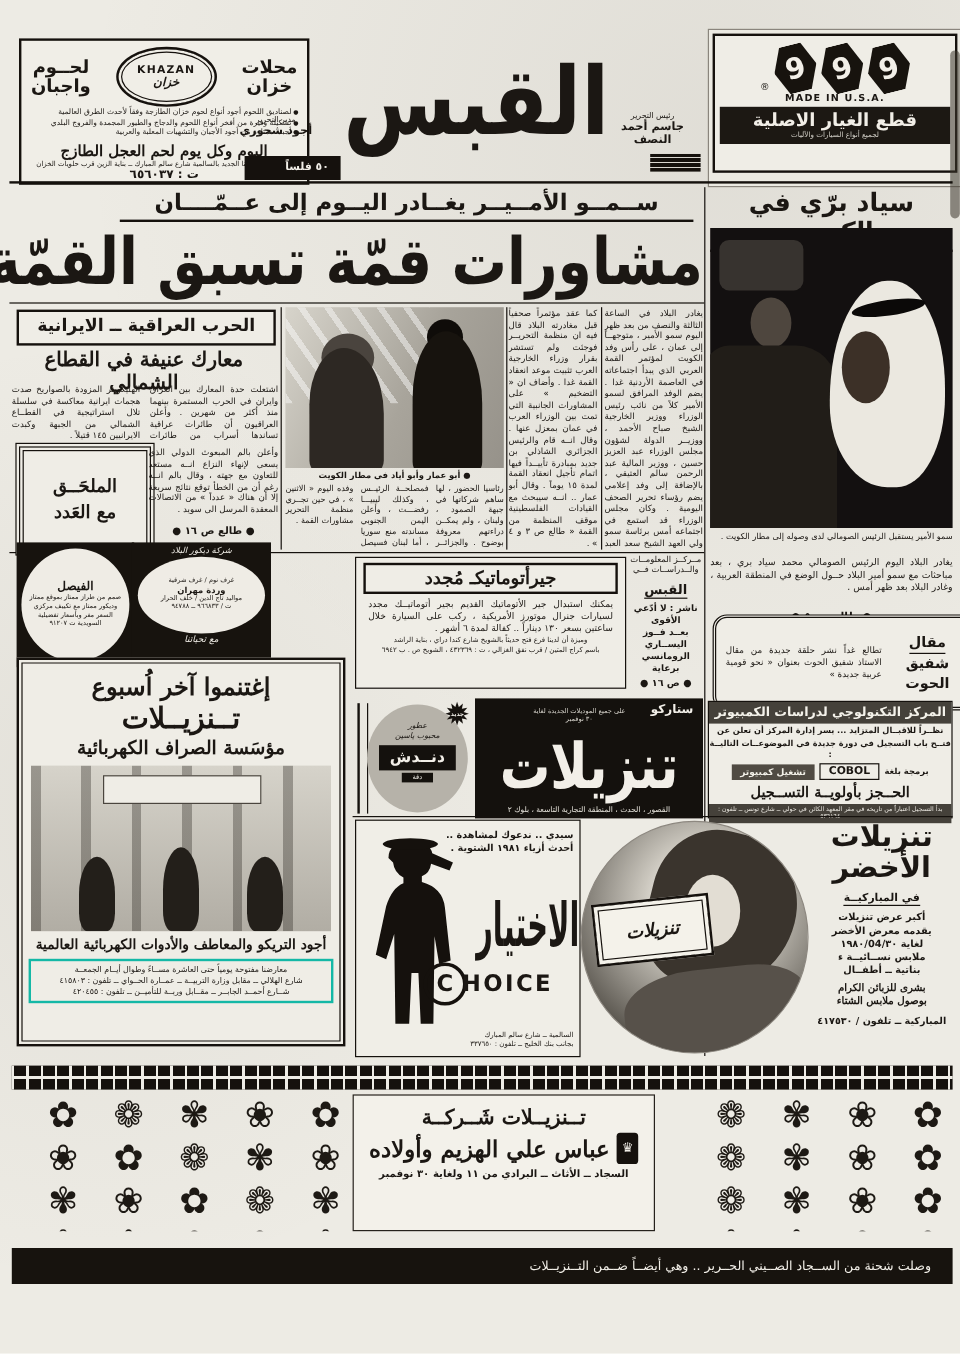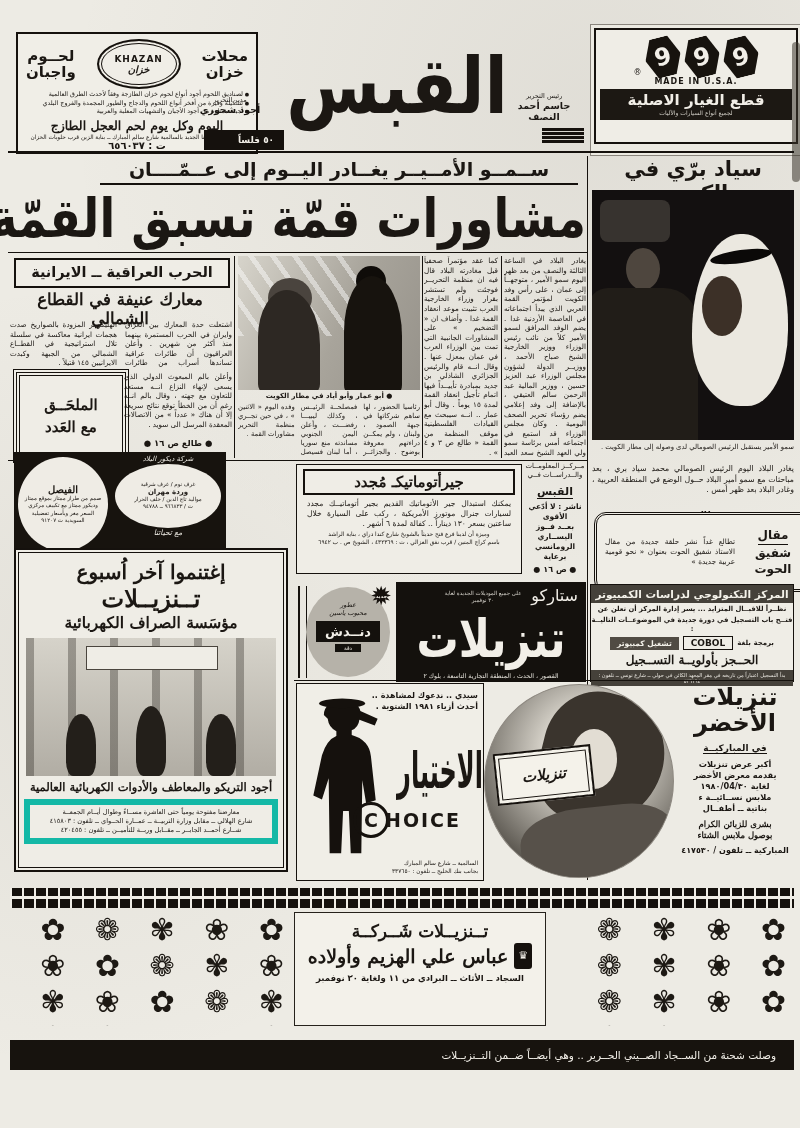--- a/index.html
+++ b/index.html
@@ -132,33 +132,33 @@
           background:#efede6;padding:10px 8px 6px;box-sizing:border-box;text-align:center;}
   .sarraf .l1{font-size:20px;font-weight:900;font-family:"DejaVu Serif",serif;}
   .sarraf .l2{font-size:24px;font-weight:900;letter-spacing:10px;font-family:"DejaVu Serif",serif;}
   .sarraf .l3{font-size:15.5px;font-weight:800;font-family:"DejaVu Serif",serif;}
   .sphoto{position:relative;width:250px;height:138px;margin:6px auto 4px;overflow:hidden;
           background:linear-gradient(#d6d3ca,#b1ada4);}
   .sph-stripes{position:absolute;inset:0;background:repeating-linear-gradient(90deg,rgba(40,36,30,.35) 0 8px,transparent 8px 42px);}
   .sph-sign{position:absolute;left:60px;top:8px;width:130px;height:22px;background:#efede6;border:1px solid #4a453e;}
   .sph-p{position:absolute;bottom:0;width:30px;height:62px;background:#231f1a;border-radius:50% 50% 24% 24%;}
   .sarraf .tag{font-size:11.5px;font-weight:800;font-family:"DejaVu Serif",serif;margin-top:3px;}
-  .sarraf .fbox{border:6px solid #14b8a6;margin-top:5px;padding:3px 4px;font-size:6.6px;line-height:9px;}
+  .sarraf .fbox{border:2px solid #14b8a6;margin-top:5px;padding:3px 4px;font-size:6.6px;line-height:9px;}
 
   
   .dandash{left:296px;top:584px;width:96px;height:96px;}
   .dd-bars{position:absolute;left:2px;top:2px;width:6px;height:92px;border-left:2px solid #15110d;border-right:1px solid #15110d;}
   .dd-circle{position:absolute;left:10px;top:3px;width:84px;height:90px;background:#b6b2a9;border-radius:50%;text-align:center;}
   .dd-script{font-size:6.5px;font-style:italic;font-family:"DejaVu Serif",serif;margin-top:14px;line-height:8px;}
   .dd-star{position:absolute;right:-2px;top:-4px;font-size:26px;line-height:26px;color:#15110d;}
   .dd-badge{position:absolute;right:3px;top:6px;font-size:5px;color:#f2efe8;font-weight:800;}
   .dd-name{background:#14110d;color:#f2efe8;font-size:13px;font-weight:900;width:64px;margin:4px auto 0;padding:3px 0;}
   .dd-tag{background:#14110d;color:#f2efe8;font-size:5.5px;width:26px;margin:2px auto 0;padding:1px 0;}
   .starco{left:396px;top:582px;width:190px;height:100px;background:#14110d;color:#f2efe8;overflow:hidden;}
-  .st-brand{position:absolute;right:8px;top:4px;font-size:16px;font-weight:400;letter-spacing:2px;}
+  .st-brand{position:absolute;right:8px;top:4px;font-size:10px;font-weight:700;letter-spacing:2px;}
   .st-small{position:absolute;right:64px;top:8px;width:78px;font-size:5.5px;line-height:7px;color:#d8d5cd;text-align:center;}
   .st-big{position:absolute;left:4px;right:4px;top:26px;font-size:42px;font-weight:900;text-align:center;
           transform:scaleY(1.25);transform-origin:top;}
   .st-foot{position:absolute;left:4px;right:4px;bottom:3px;font-size:6.3px;text-align:center;color:#e6e3db;}
   .computer{left:590px;top:584px;width:204px;height:98px;border:1px solid #15110d;background:#efede6;box-sizing:border-box;}
   .cp-title{background:#45413a;color:#f4f2ea;font-size:10.5px;font-weight:800;text-align:center;padding:3px 2px;}
   .cp-b{font-size:6.8px;font-weight:700;text-align:center;line-height:8.8px;margin-top:2px;}
   .cp-tags{display:flex;justify-content:center;align-items:center;gap:4px;margin-top:3px;}
   .cp-lab{font-size:7px;font-weight:700;}
   .cp-cobol{border:1.5px solid #15110d;padding:1px 7px;font-size:9px;font-weight:800;direction:ltr;}

